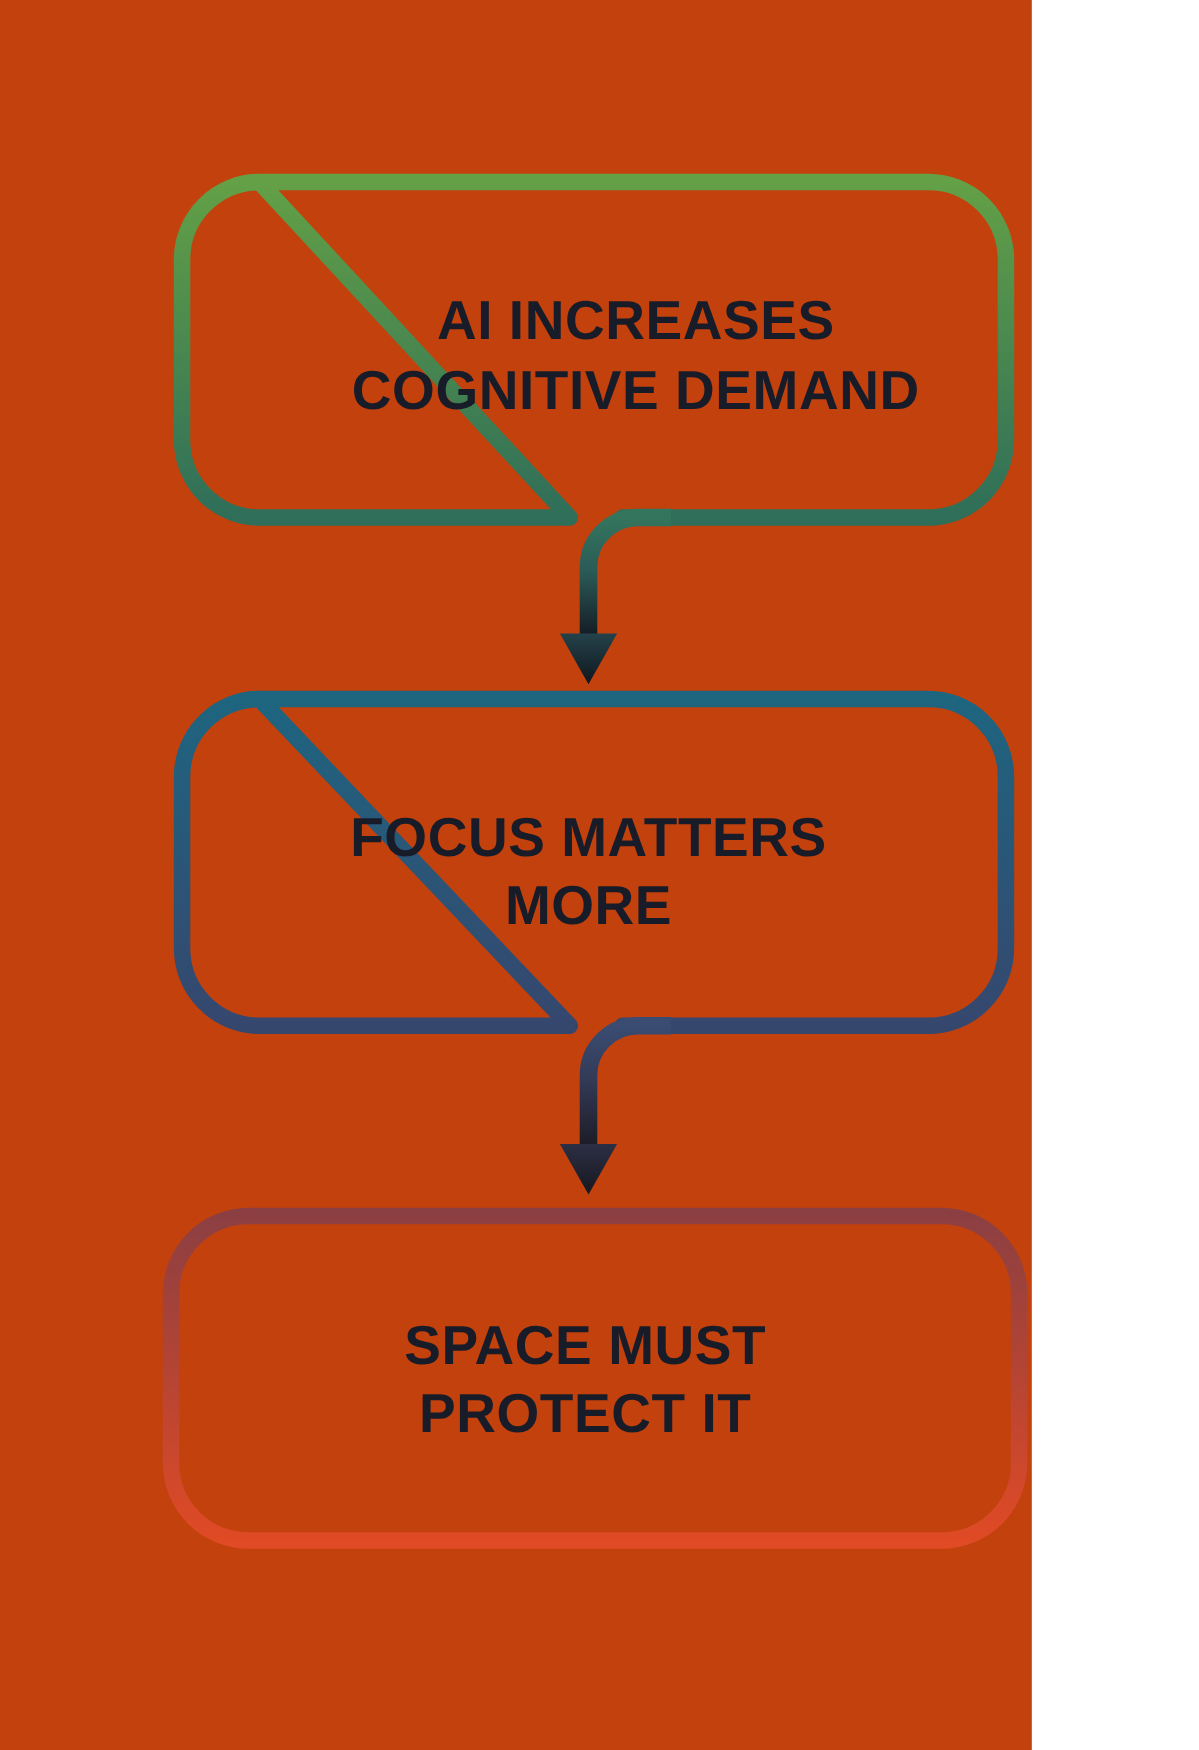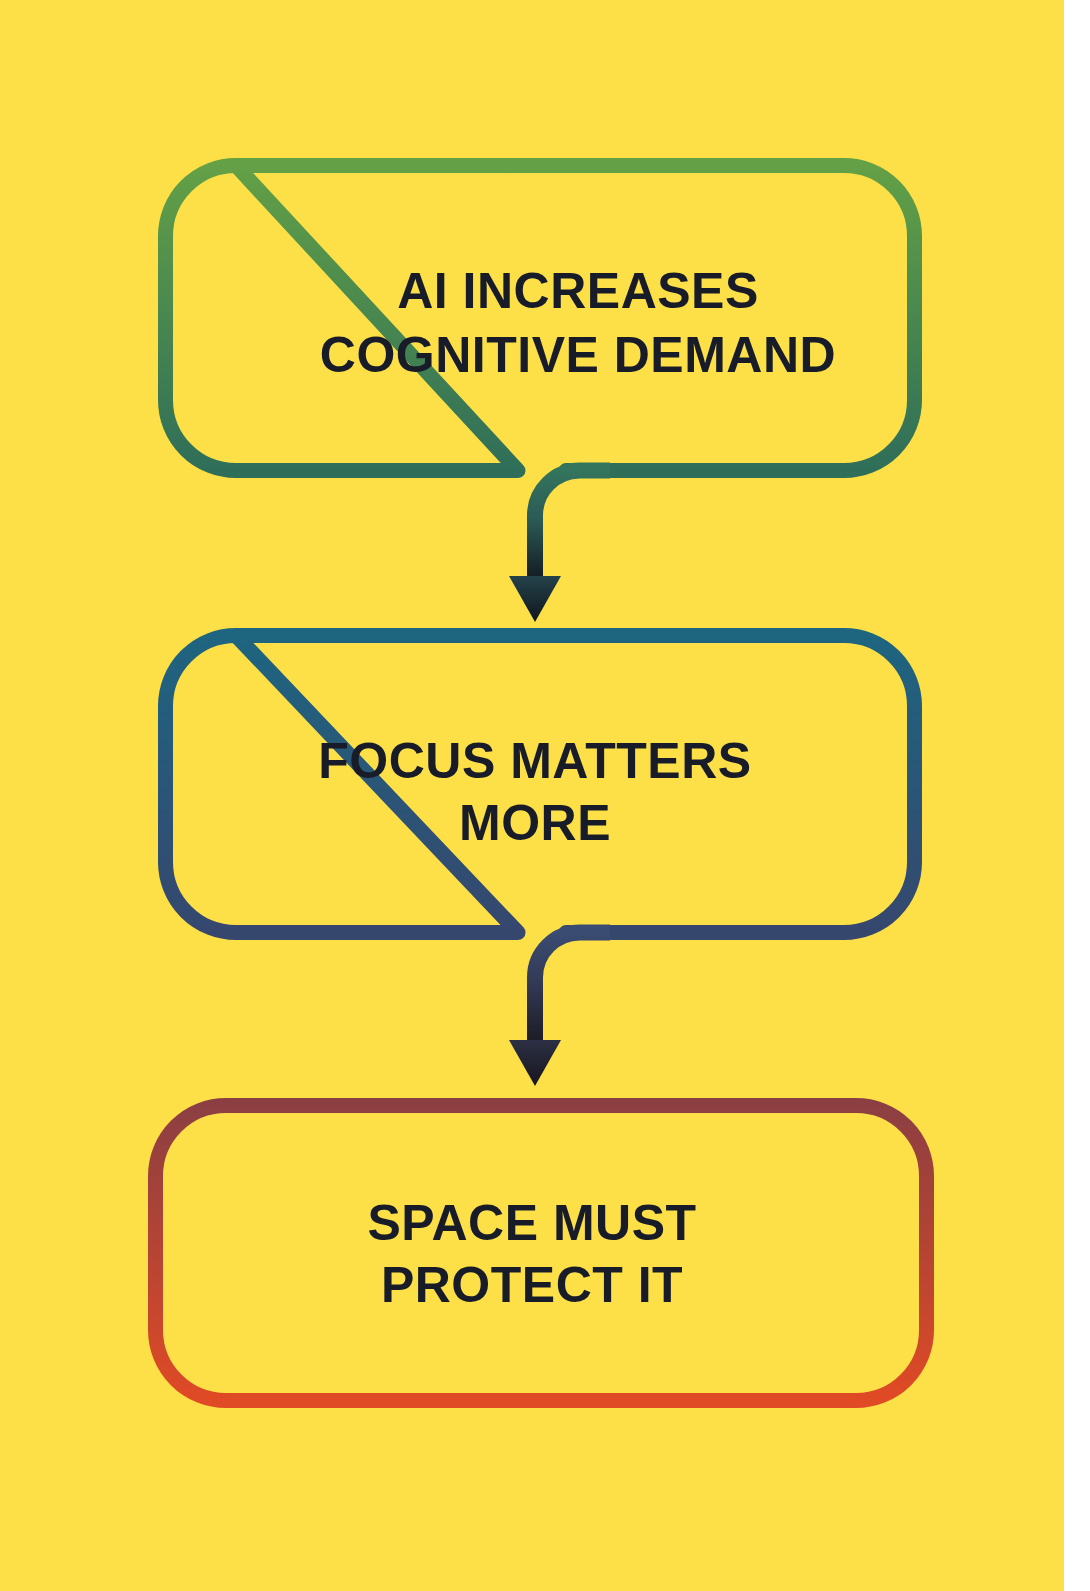--- a/index.html
+++ b/index.html
@@ -9,23 +9,23 @@
     background: #ffffff;
   }
   body {
     width: 1090px;
     height: 1591px;
     overflow: hidden;
     font-family: "Liberation Sans", sans-serif;
   }
   #diagram-root {
     position: relative;
-    width: 1064px;
+    width: 938px;
     height: 1591px;
-    background: #fde047;
+    background: #c2410c;
     text-decoration: underline;
   }
   #flow-svg {
     position: absolute;
     top: 0;
     left: 0;
     width: 1090px;
     height: 1591px;
     display: block;
   }

